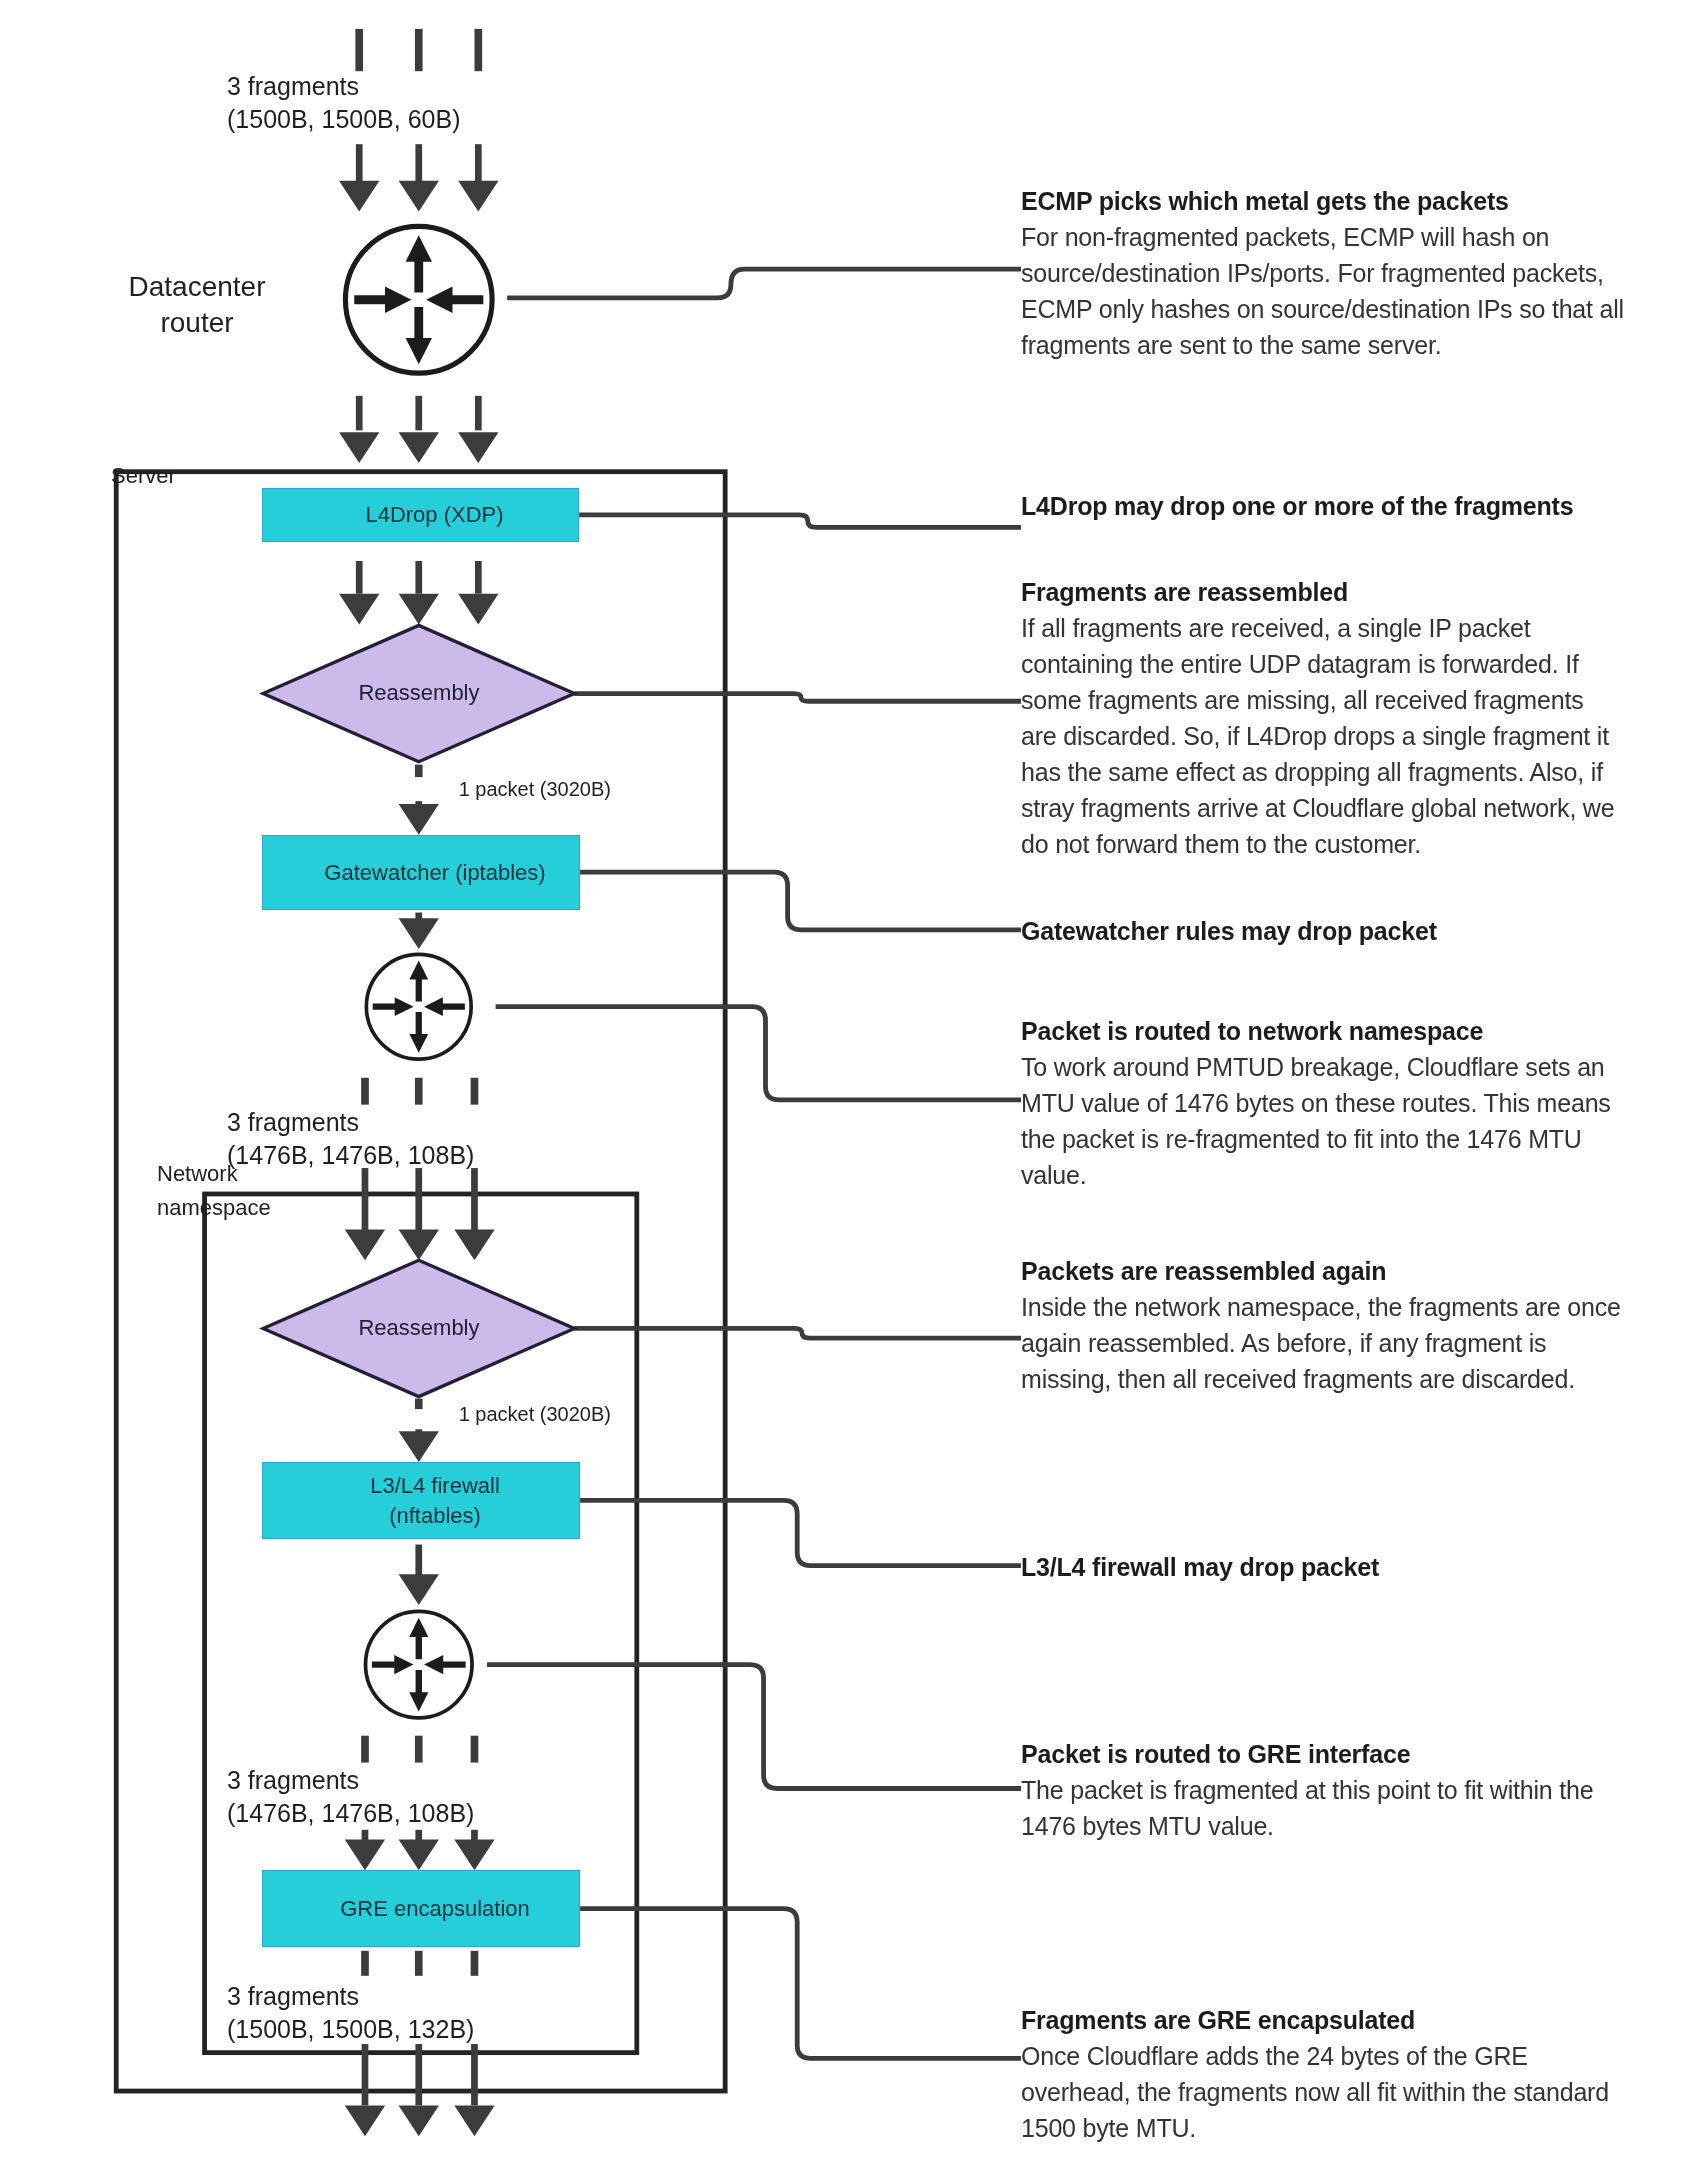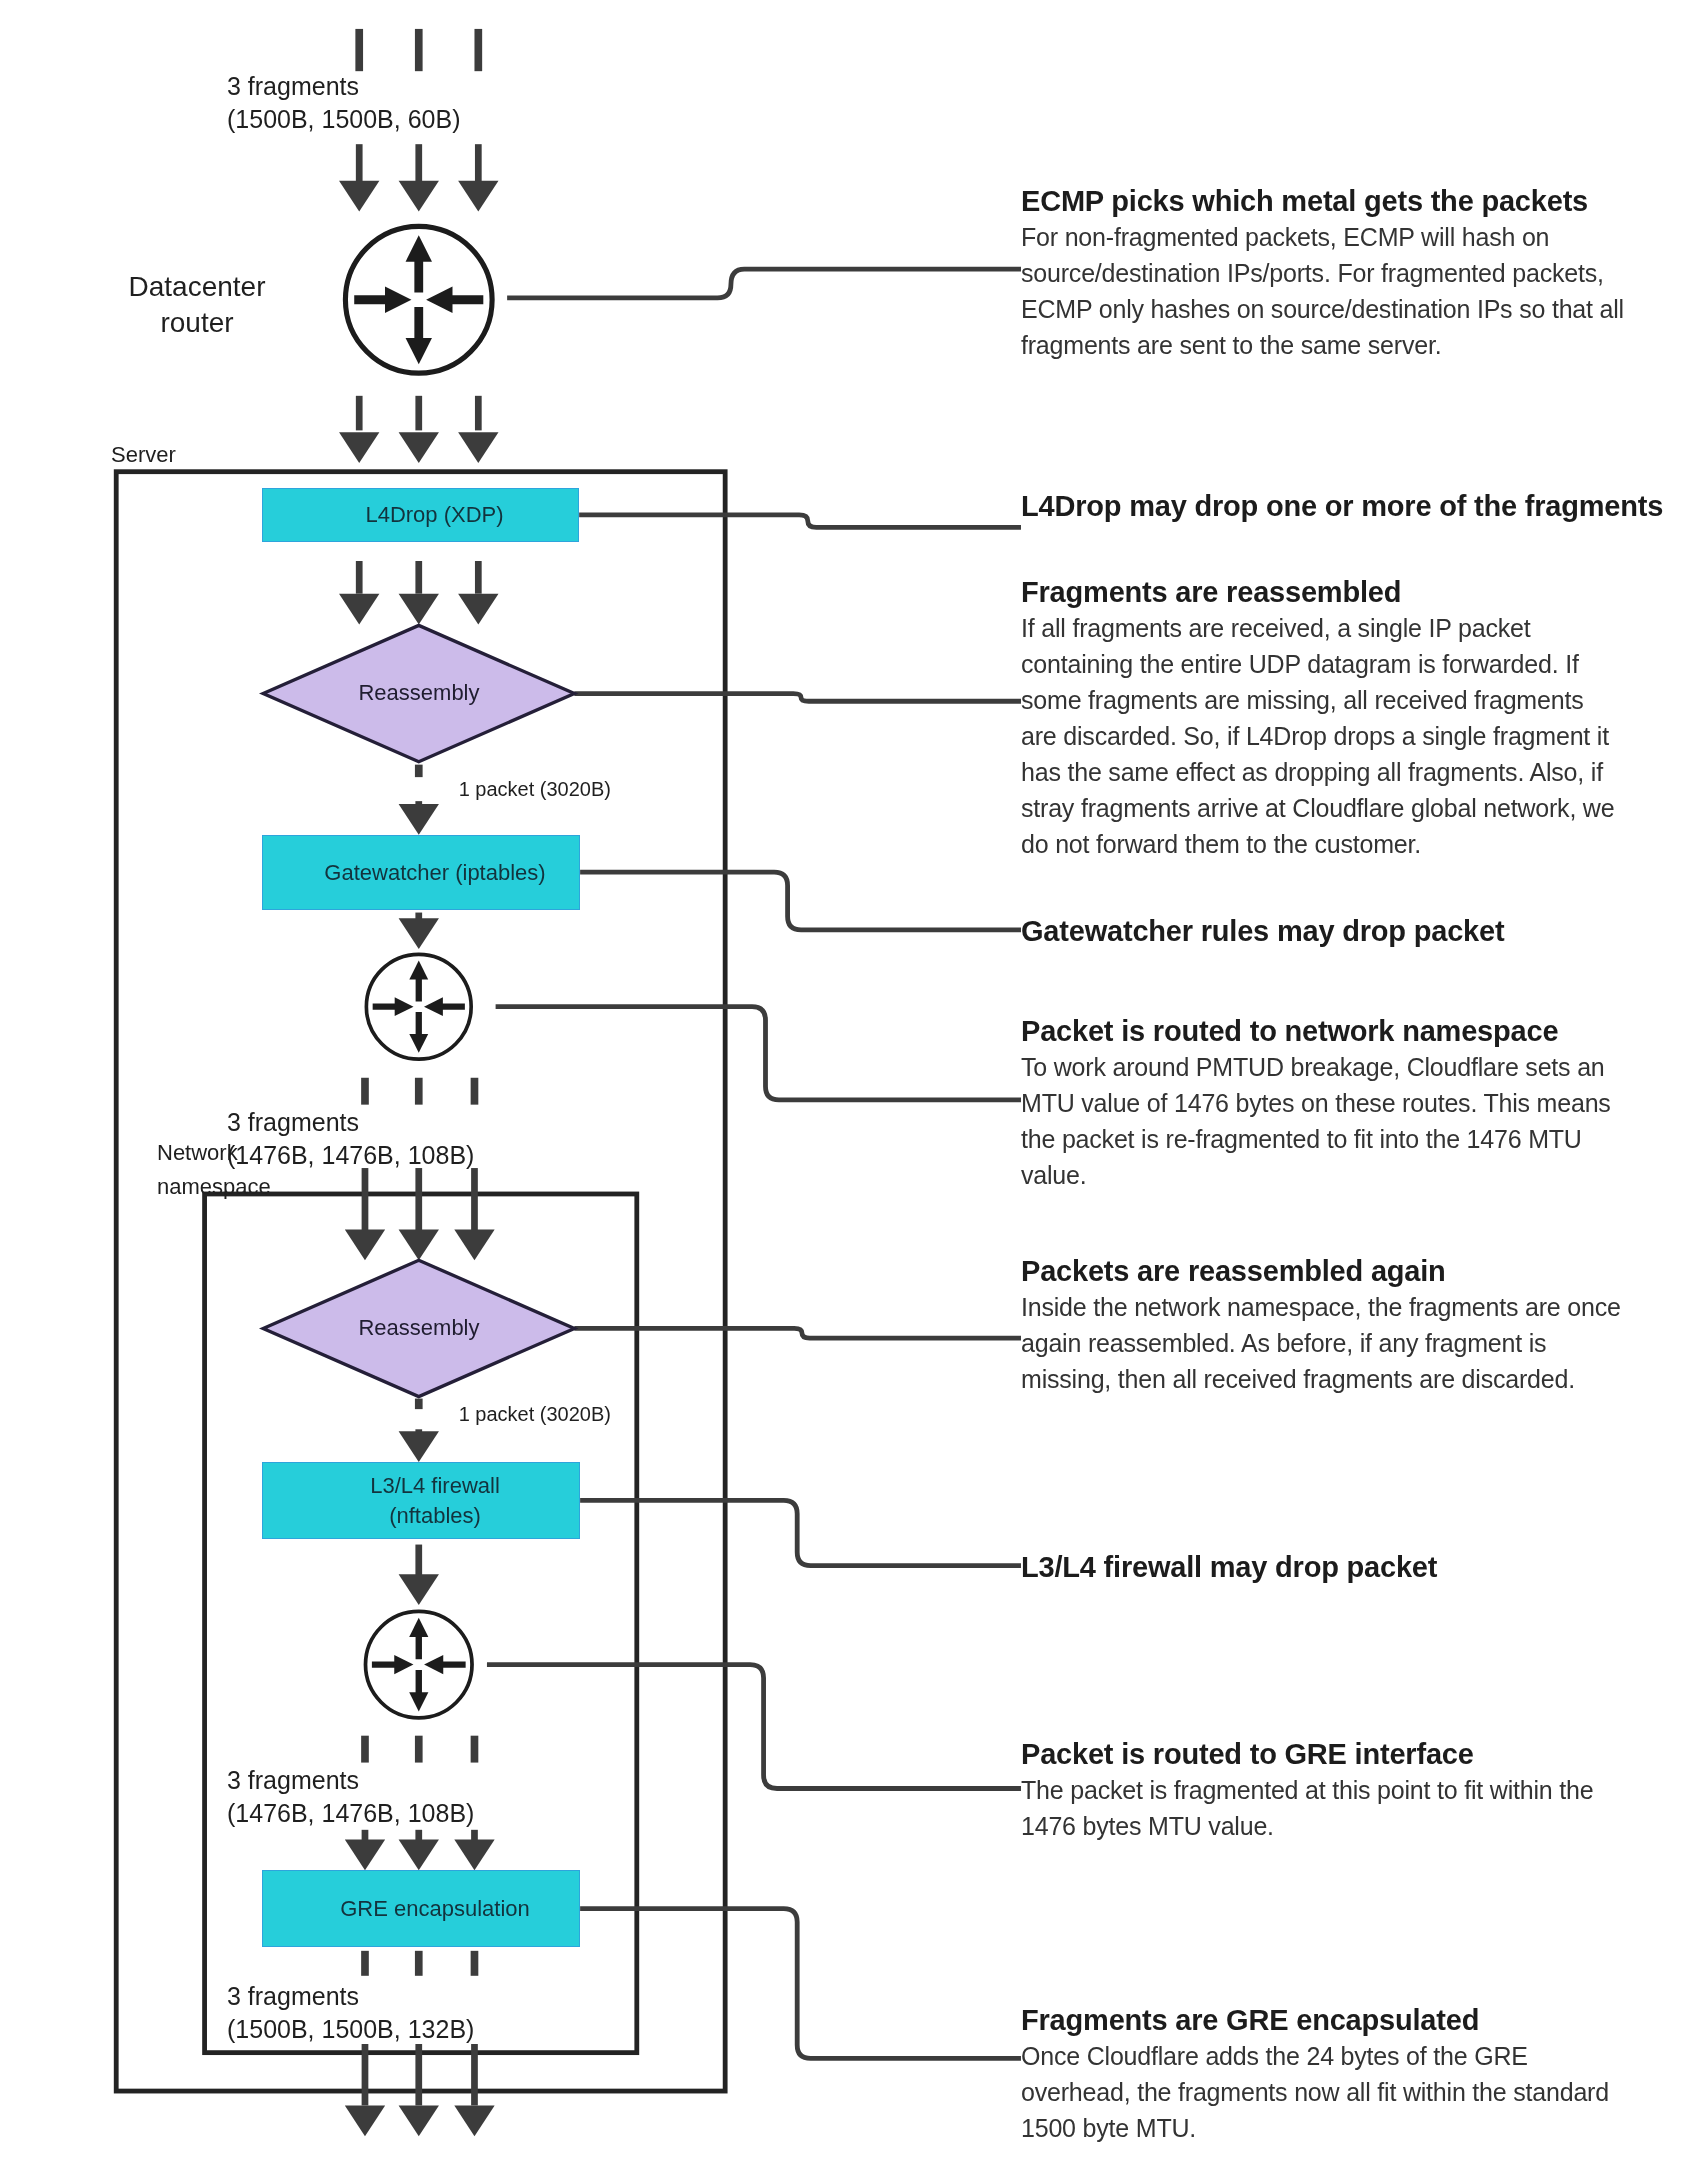--- a/index.html
+++ b/index.html
@@ -3,31 +3,31 @@
 <meta charset="utf-8">
 <style>
   html,body{margin:0;padding:0;background:#ffffff;}
   .stage{position:relative;width:1701px;height:2168px;background:#ffffff;
          font-family:"Liberation Sans", sans-serif;overflow:hidden;}
   svg.layer{position:absolute;left:0;top:0;}
   .frag-label{position:absolute;width:384px;text-align:left;font-size:25px;
               line-height:33px;color:#1f1f1f;}
   .packet-label{position:absolute;width:384px;text-align:right;font-size:20px;
                 line-height:33px;color:#1f1f1f;}
-  .side-label{position:absolute;font-size:22px;color:#1f1f1f;}
+  .side-label{position:absolute;font-size:22px;color:#1f1f1f;margin-top:21px;}
   .dc-label{position:absolute;width:288px;text-align:center;font-size:28px;
             line-height:36px;color:#1f1f1f;}
   .cyanbox{position:absolute;background:#26ceda;border:1.9px solid #2ea4dc;
            box-sizing:border-box;display:flex;flex-direction:column;
            align-items:center;justify-content:center;font-size:22px;
            line-height:30px;color:#13333d;text-align:center;padding-left:28px;}
   .diamond-label{position:absolute;width:288px;text-align:center;font-size:22px;
                  color:#201d30;}
   .note{position:absolute;left:1021px;width:663px;}
-  .note-h{font-size:29px;line-height:36px;font-weight:bold;color:#1c1c1c;
+  .note-h{font-size:25px;line-height:36px;font-weight:bold;color:#1c1c1c;
           letter-spacing:-0.2px;}
   .note-l{font-size:25px;line-height:36px;color:#333333;letter-spacing:-0.2px;}
 </style>
 </head>
 <body>
 
 <div class="stage">
 
 <svg class="layer" width="1701" height="2168" viewBox="0 0 1771 2257">
   <defs>

